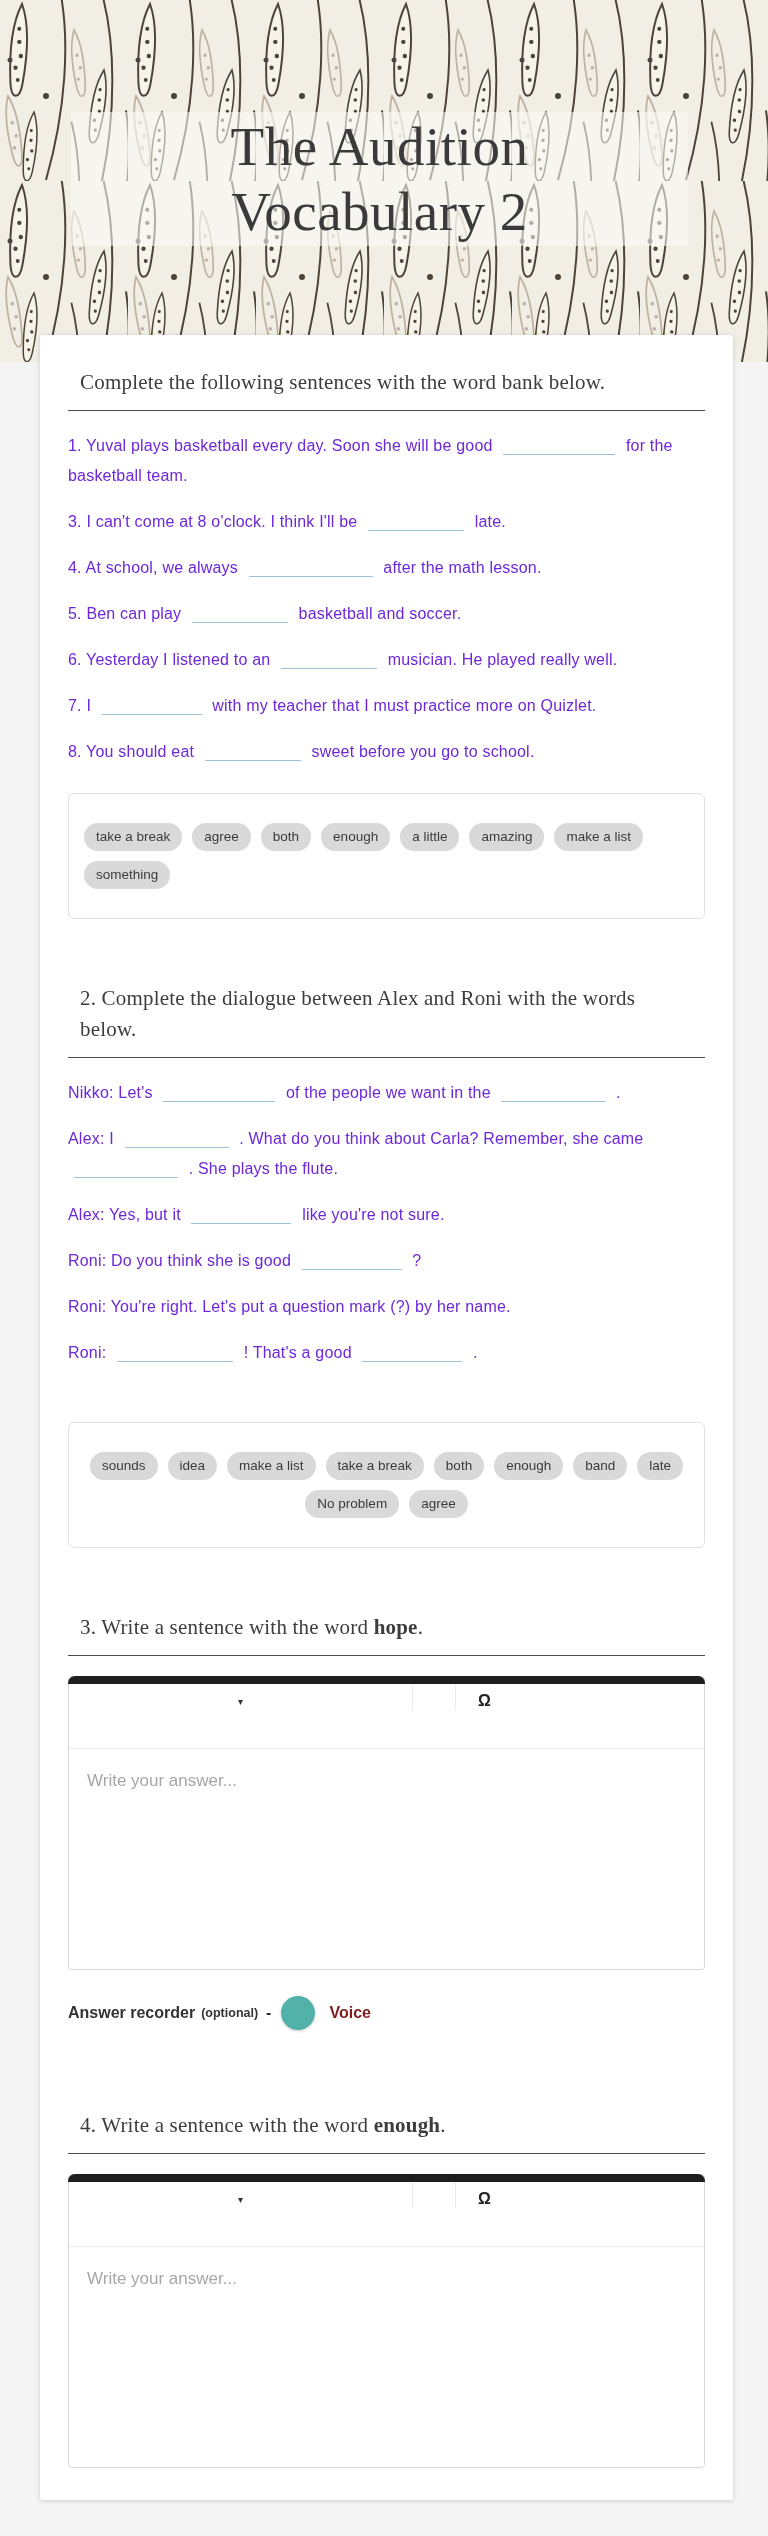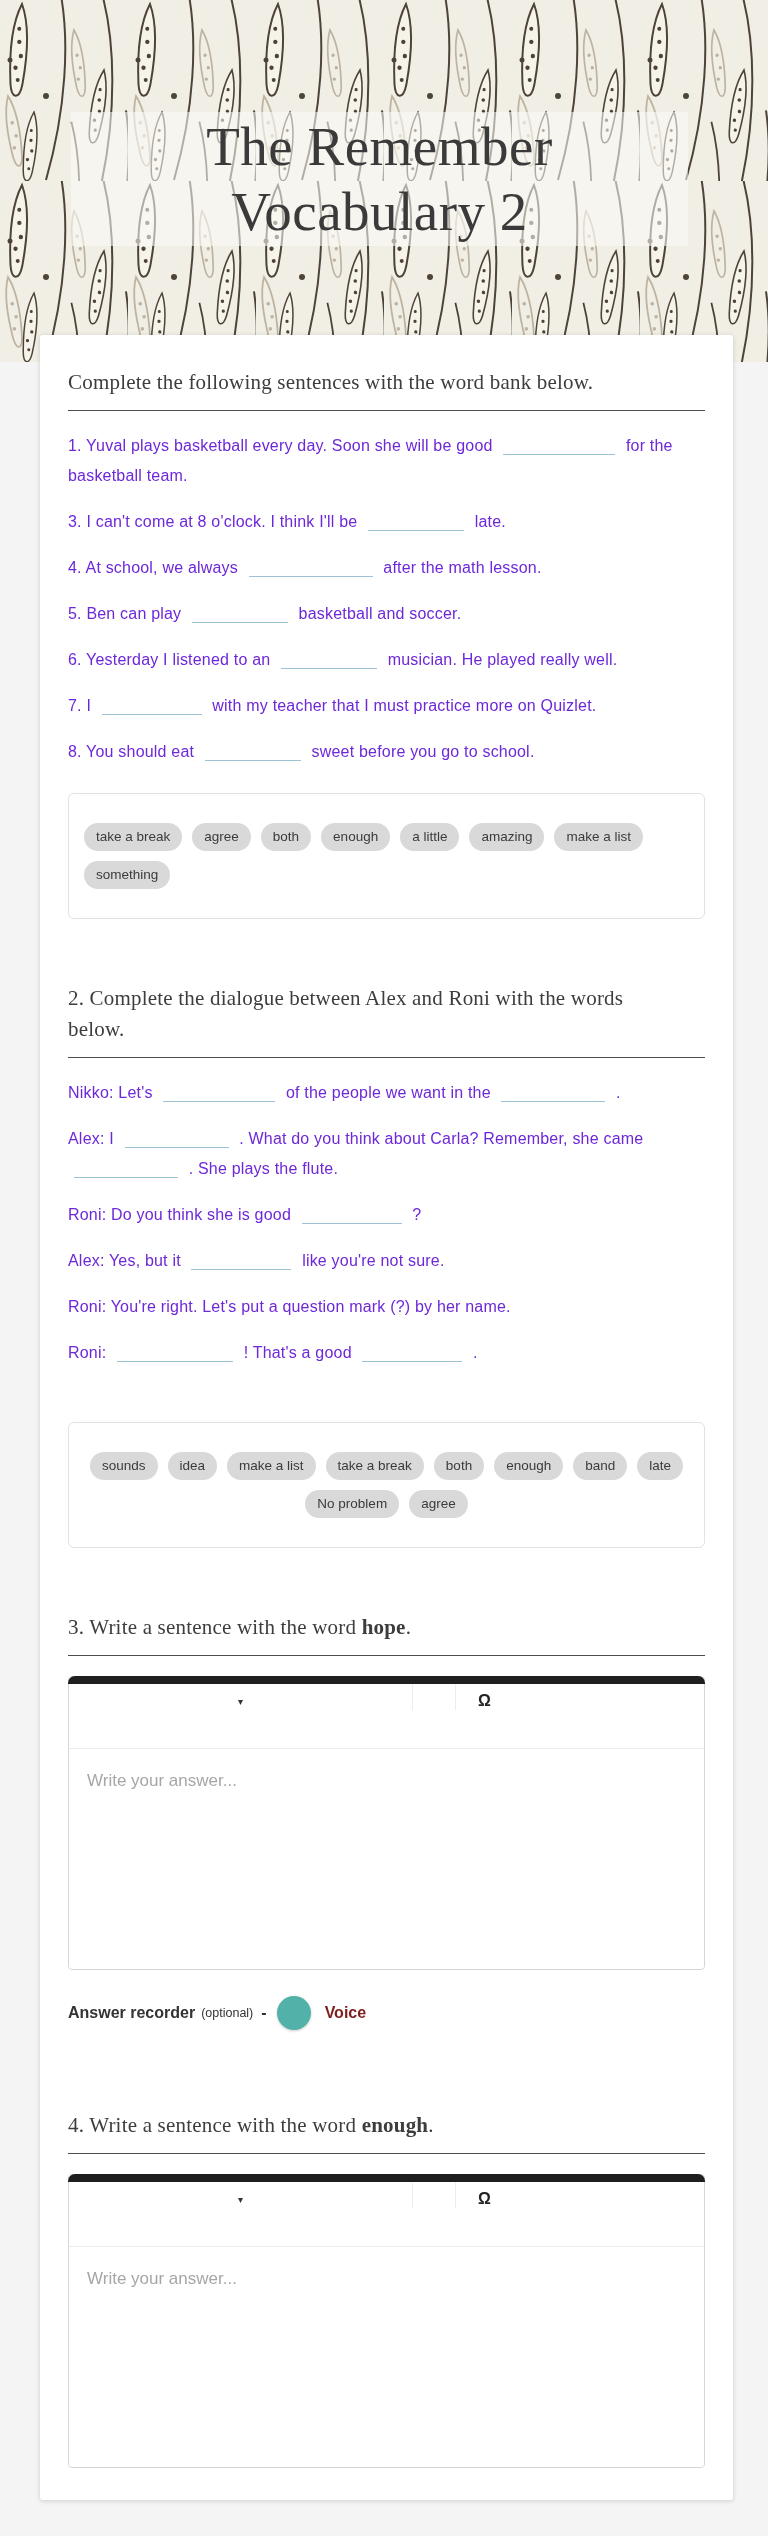--- a/index.html
+++ b/index.html
@@ -20,21 +20,21 @@
     color:#3a3a3a;letter-spacing:.5px;white-space:nowrap;
   }
   
   .card{
     position:absolute;left:40px;top:335px;width:693px;height:2165px;
     background:#ffffff;border-radius:3px;box-shadow:0 1px 5px rgba(0,0,0,.16);
     padding:32px 28px 0 28px;box-sizing:border-box;overflow:hidden;
   }
   .sec-heading{
     font-family:"Liberation Serif",serif;font-weight:400;
-    font-size:21px;line-height:31px;color:#3d3d3d;margin:0 0 12px 0;letter-spacing:.2px;
+    font-size:21px;line-height:31px;color:#3d3d3d;margin:0 0 12px 12px;letter-spacing:.2px;
   }
   .sec-heading b{font-weight:700;}
   .sec-heading.narrow{max-width:560px;}
   .rule{border:none;border-top:1px solid #4c4c4c;margin:0 0 20px 0;}
   .section{margin-top:64px;}
   .section.tall-gap{margin-top:80px;}
   
   .line{
     font-size:16px;line-height:30px;letter-spacing:.2px;
     color:#6d28d9;margin:0 0 16px 0;
@@ -70,21 +70,21 @@
   .answer{
     display:block;width:100%;height:220px;border:none;outline:none;resize:none;
     padding:22px 18px;box-sizing:border-box;
     font-family:"Liberation Sans",sans-serif;font-size:17px;color:#444;
     border-radius:0 0 4px 4px;
   }
   .answer::placeholder{color:#a6a6a6;}
   
   .recorder{display:flex;align-items:center;margin-top:26px;}
   .rec-label{font-size:16px;font-weight:700;color:#333;}
-  .rec-opt{font-size:12.5px;font-weight:400;color:#333;margin-left:6px;}
+  .rec-opt{font-size:12.5px;font-weight:700;color:#333;margin-left:6px;}
   .rec-dash{font-size:16px;font-weight:700;color:#333;margin:0 10px 0 8px;}
   .voice-btn{width:34px;height:34px;border-radius:50%;background:#52b1a8;border:none;cursor:pointer;box-shadow:0 1px 3px rgba(0,0,0,.2);}
   .voice-label{font-size:16px;font-weight:700;color:#7f1d1d;margin-left:14px;}
 </style>
 </head>
 <body>
 
 <div class="header">
   <svg width="768" height="362" xmlns="http://www.w3.org/2000/svg" xmlns:xlink="http://www.w3.org/1999/xlink">
     <defs>
@@ -132,21 +132,21 @@
             <use xlink:href="#blade" href="#blade"></use>
           </g>
         <circle cx="46" cy="96" r="3" fill="#4d4336"></circle>
         <circle cx="10" cy="60" r="2.5" fill="#4d4336"></circle>
       </pattern>
     </defs>
     <rect width="768" height="362" fill="#f1eee6"></rect>
     <rect width="768" height="362" fill="url(#pf)"></rect>
   </svg>
   <div class="title-band">
-    <div class="title-line">The Remember</div>
+    <div class="title-line">The Audition</div>
     <div class="title-line">Vocabulary 2</div>
   </div>
 </div>
 
 <div class="card">
 
   <section>
     <h2 class="sec-heading">Complete the following sentences with the word bank below.</h2>
     <hr class="rule">
     <p class="line"><span>1. Yuval plays basketball every day. Soon she will be good</span> <span class="blank" style="width: 112px;"></span> <span>for the basketball team.</span></p>
@@ -157,22 +157,22 @@
     <p class="line"><span>7. I</span> <span class="blank" style="width: 100px;"></span> <span>with my teacher that I must practice more on Quizlet.</span></p>
     <p class="line"><span>8. You should eat</span> <span class="blank" style="width: 96px;"></span> <span>sweet before you go to school.</span></p>
     <div class="bank"><span class="pill">take a break</span><span class="pill">agree</span><span class="pill">both</span><span class="pill">enough</span><span class="pill">a little</span><span class="pill">amazing</span><span class="pill">make a list</span><span class="pill">something</span></div>
   </section>
 
   <section class="section">
     <h2 class="sec-heading narrow">2. Complete the dialogue between Alex and Roni with the words below.</h2>
     <hr class="rule">
     <p class="line"><span>Nikko: Let's</span> <span class="blank" style="width: 112px;"></span> <span>of the people we want in the</span> <span class="blank" style="width: 104px;"></span> <span>.</span></p>
     <p class="line"><span>Alex: I</span> <span class="blank" style="width: 104px;"></span> <span>. What do you think about Carla? Remember, she came</span> <span class="blank" style="width: 104px;"></span> <span>. She plays the flute.</span></p>
+    <p class="line"><span>Alex: Yes, but it</span> <span class="blank" style="width: 100px;"></span> <span>like you're not sure.</span></p>
     <p class="line"><span>Roni: Do you think she is good</span> <span class="blank" style="width: 100px;"></span> <span>?</span></p>
-    <p class="line"><span>Alex: Yes, but it</span> <span class="blank" style="width: 100px;"></span> <span>like you're not sure.</span></p>
     <p class="line"><span>Roni: You're right. Let's put a question mark (?) by her name.</span></p>
     <p class="line"><span>Roni:</span> <span class="blank" style="width: 116px;"></span> <span>! That's a good</span> <span class="blank" style="width: 100px;"></span> <span>.</span></p>
     <div class="bank gap-top"><span class="pill">sounds</span><span class="pill">idea</span><span class="pill">make a list</span><span class="pill">take a break</span><span class="pill">both</span><span class="pill">enough</span><span class="pill">band</span><span class="pill">late</span><span class="pill">No problem</span><span class="pill">agree</span></div>
   </section>
 
   <section class="section">
     <h2 class="sec-heading"><span>3. Write a sentence with the word </span><b>hope</b><span>.</span></h2>
     <hr class="rule">
     <div class="editor">
       <div class="editor-bar"></div>

